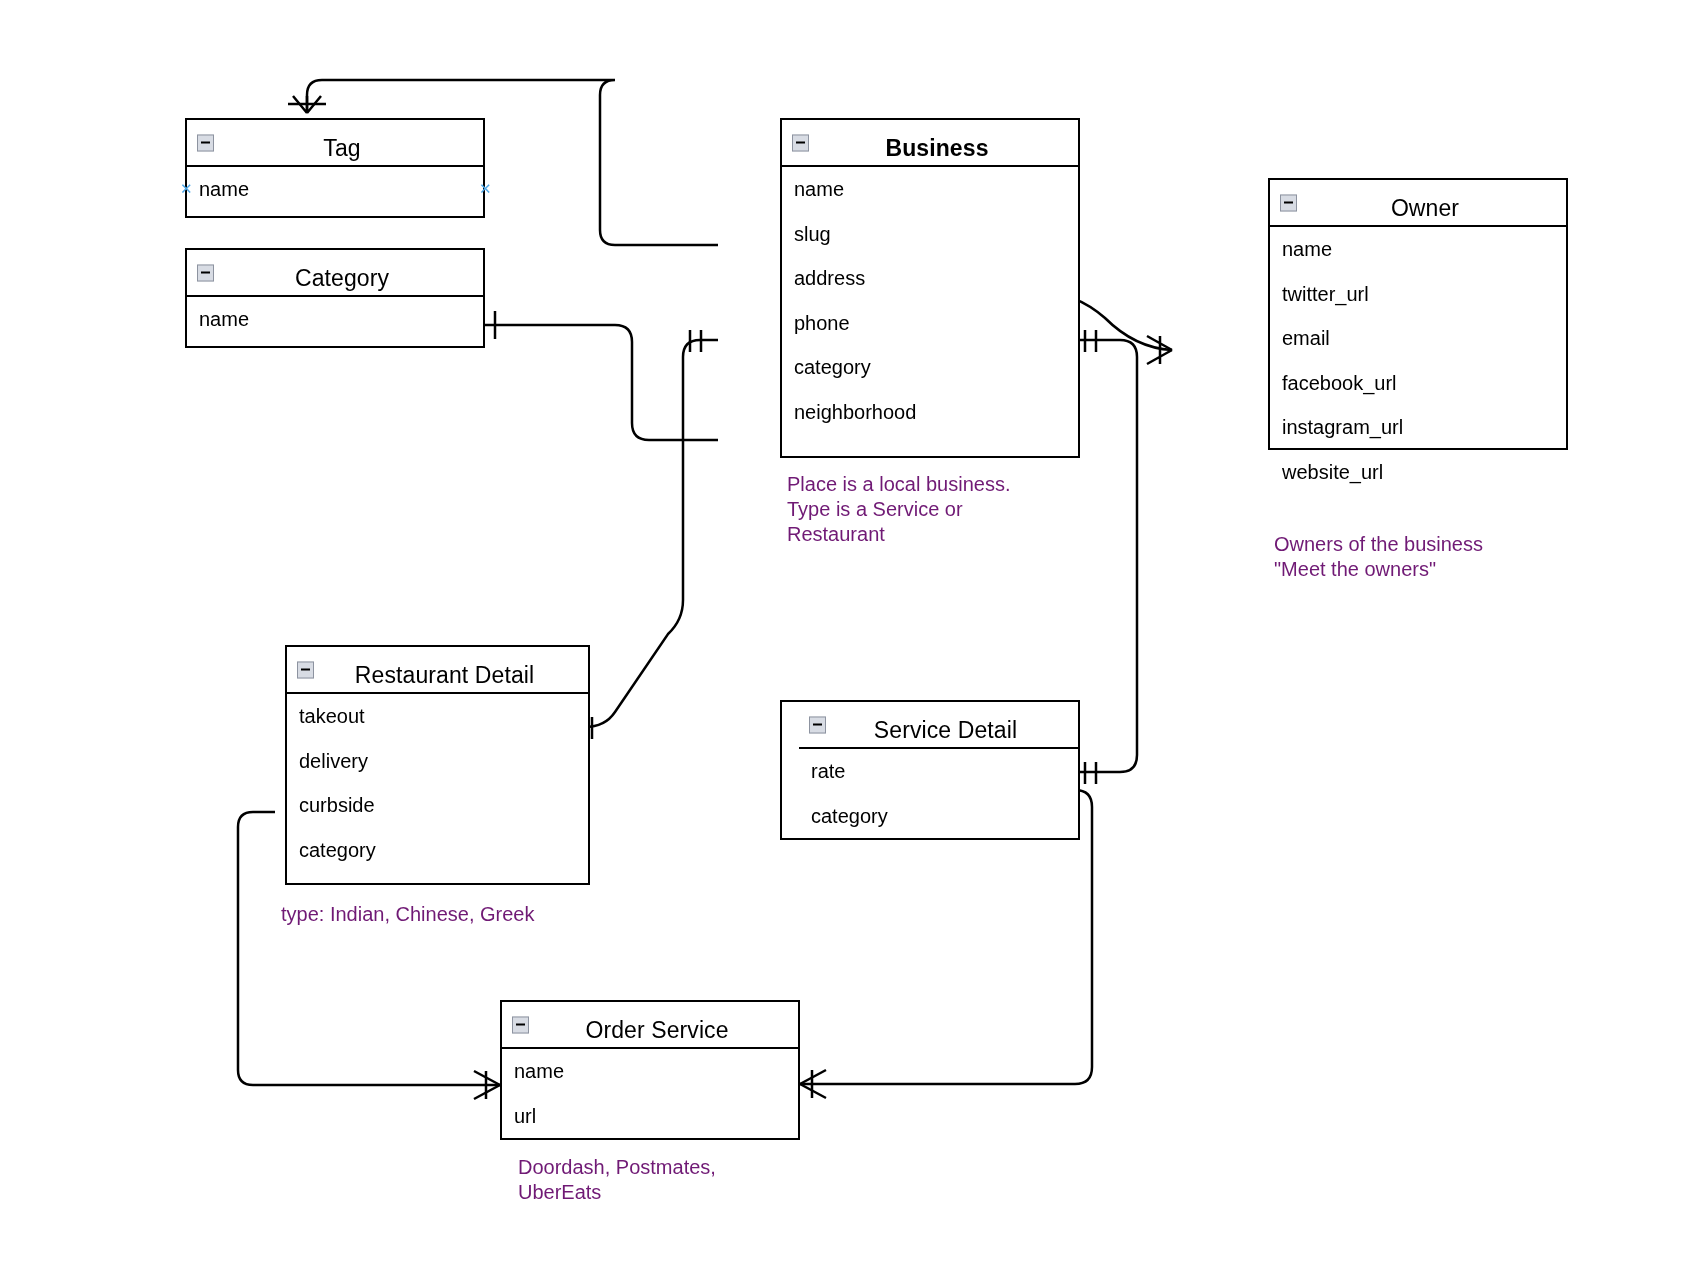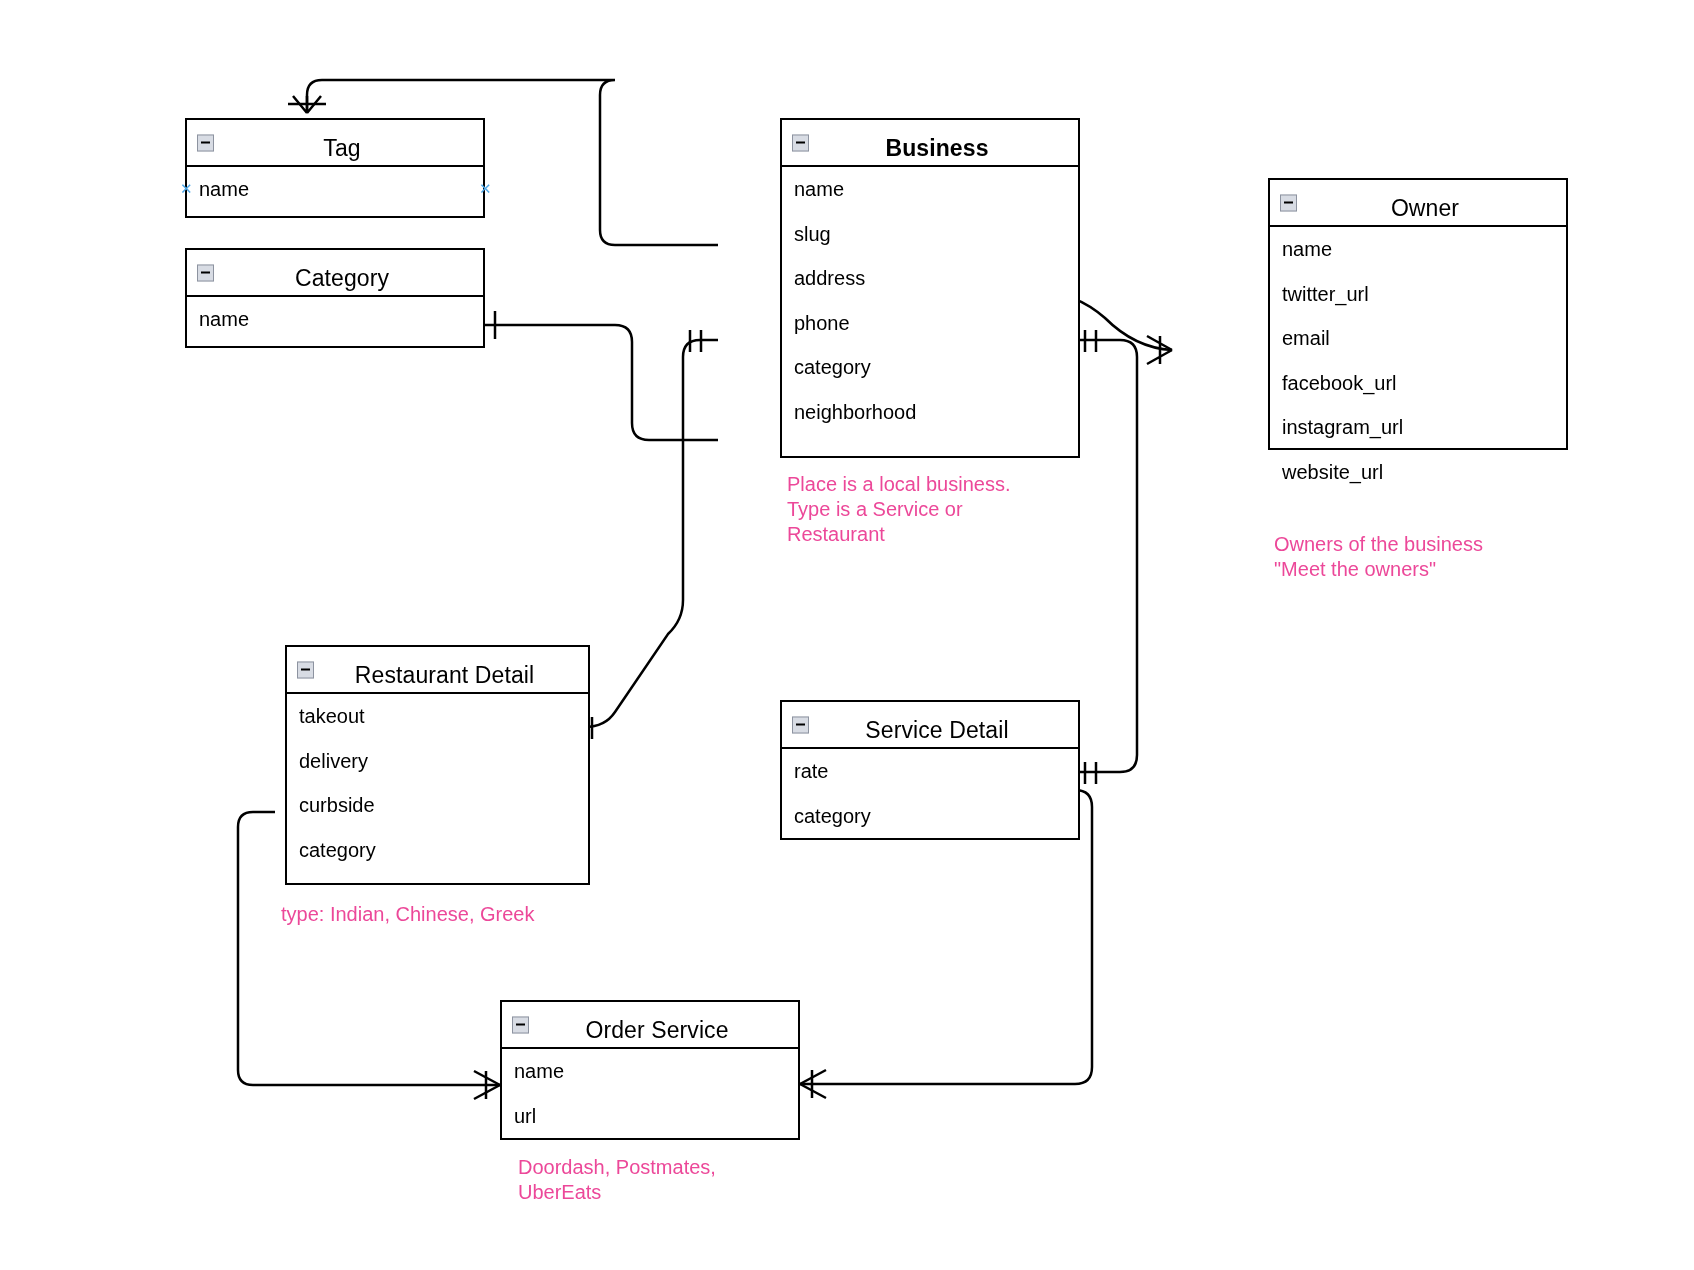--- a/index.html
+++ b/index.html
@@ -100,21 +100,21 @@
     font-size: 15px;
     line-height: 11px;
     text-align: center;
   }
   .handle-left { left: -7px; }
   .handle-right { right: -7px; }
   .note {
     position: absolute;
     font-size: 20px;
     line-height: 25px;
-    color: #ec4899;
+    color: #701a75;
     white-space: pre-line;
     z-index: 4;
   }
 </style>
 </head>
 <body>
 
 <div id="canvas">
 
   <svg id="wires" viewBox="0 0 1694 1270" xmlns="http://www.w3.org/2000/svg">
@@ -227,21 +227,21 @@
     </div>
     <div class="field-list">
       <div class="field"><span>takeout</span></div>
       <div class="field"><span>delivery</span></div>
       <div class="field"><span>curbside</span></div>
       <div class="field"><span>category</span></div>
     </div>
   </div>
   <div class="note" style="left:281px; top:902px; width:360px;">type: Indian, Chinese, Greek</div>
 
-  <div class="entity" style="left:780px; top:700px; width:300px; height:140px;">
+  <div class="entity" style="left:780px; top:700px; width:300px; height:140px;padding-left:17px;">
     <div class="entity-header">
       <span class="collapse-icon"></span>
       <span class="entity-title">Service Detail</span>
     </div>
     <div class="field-list">
       <div class="field"><span>rate</span></div>
       <div class="field"><span>category</span></div>
     </div>
   </div>
 

